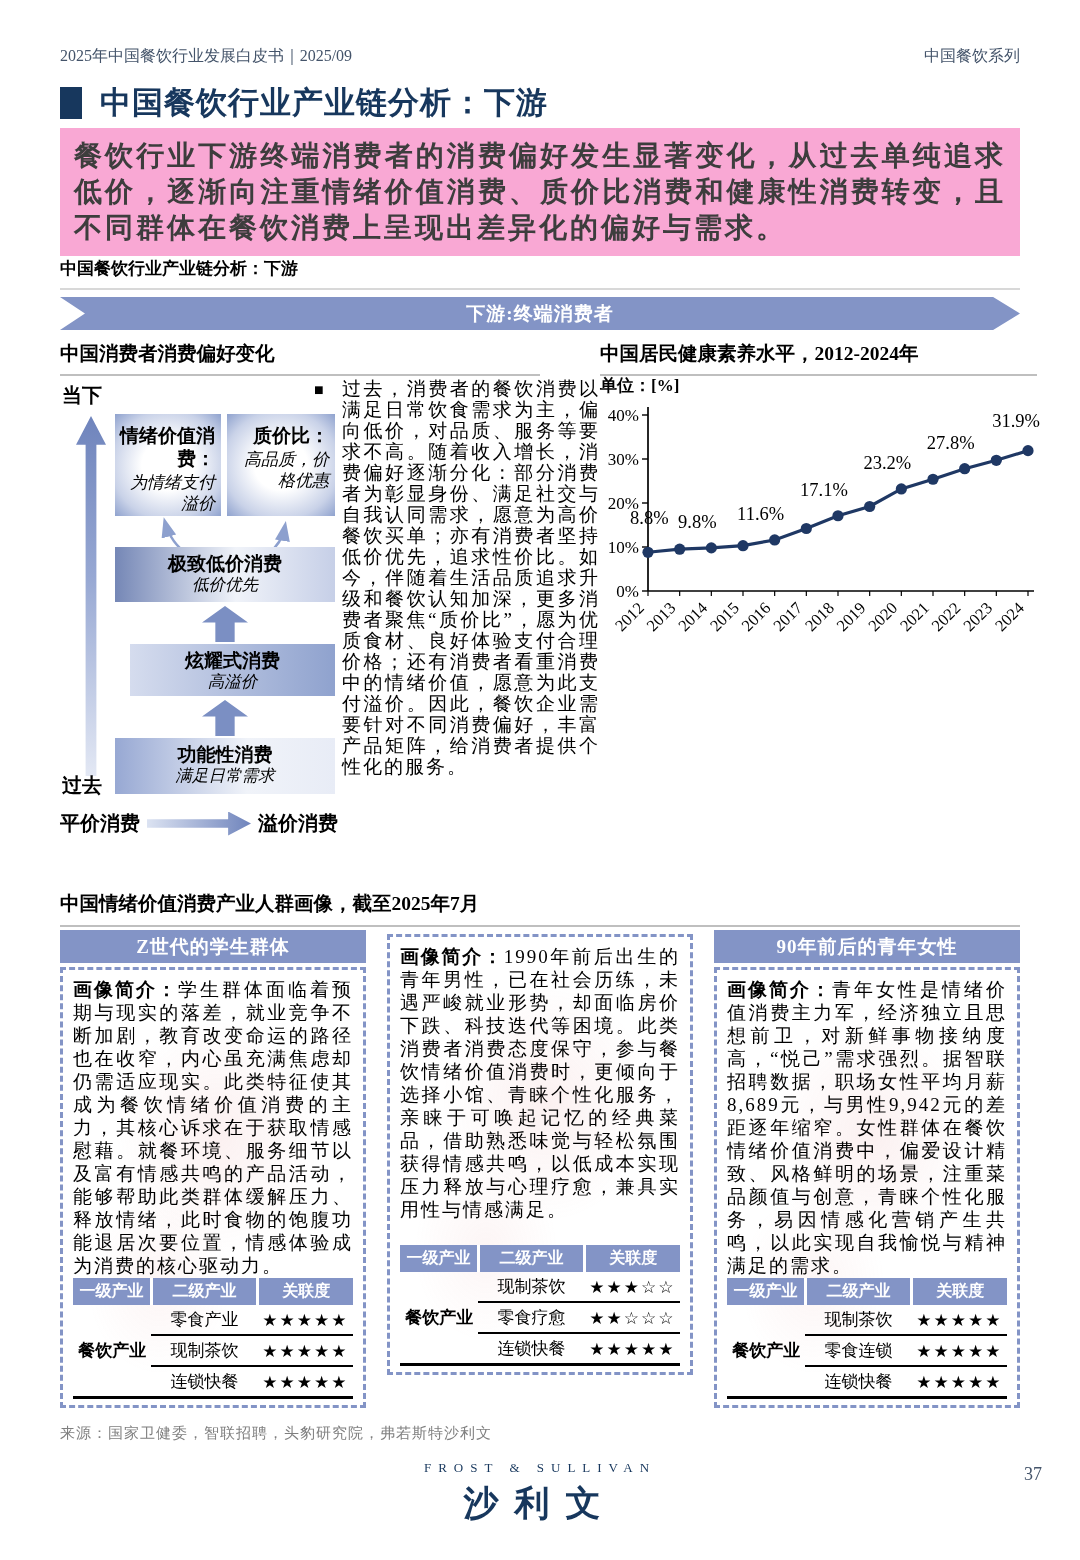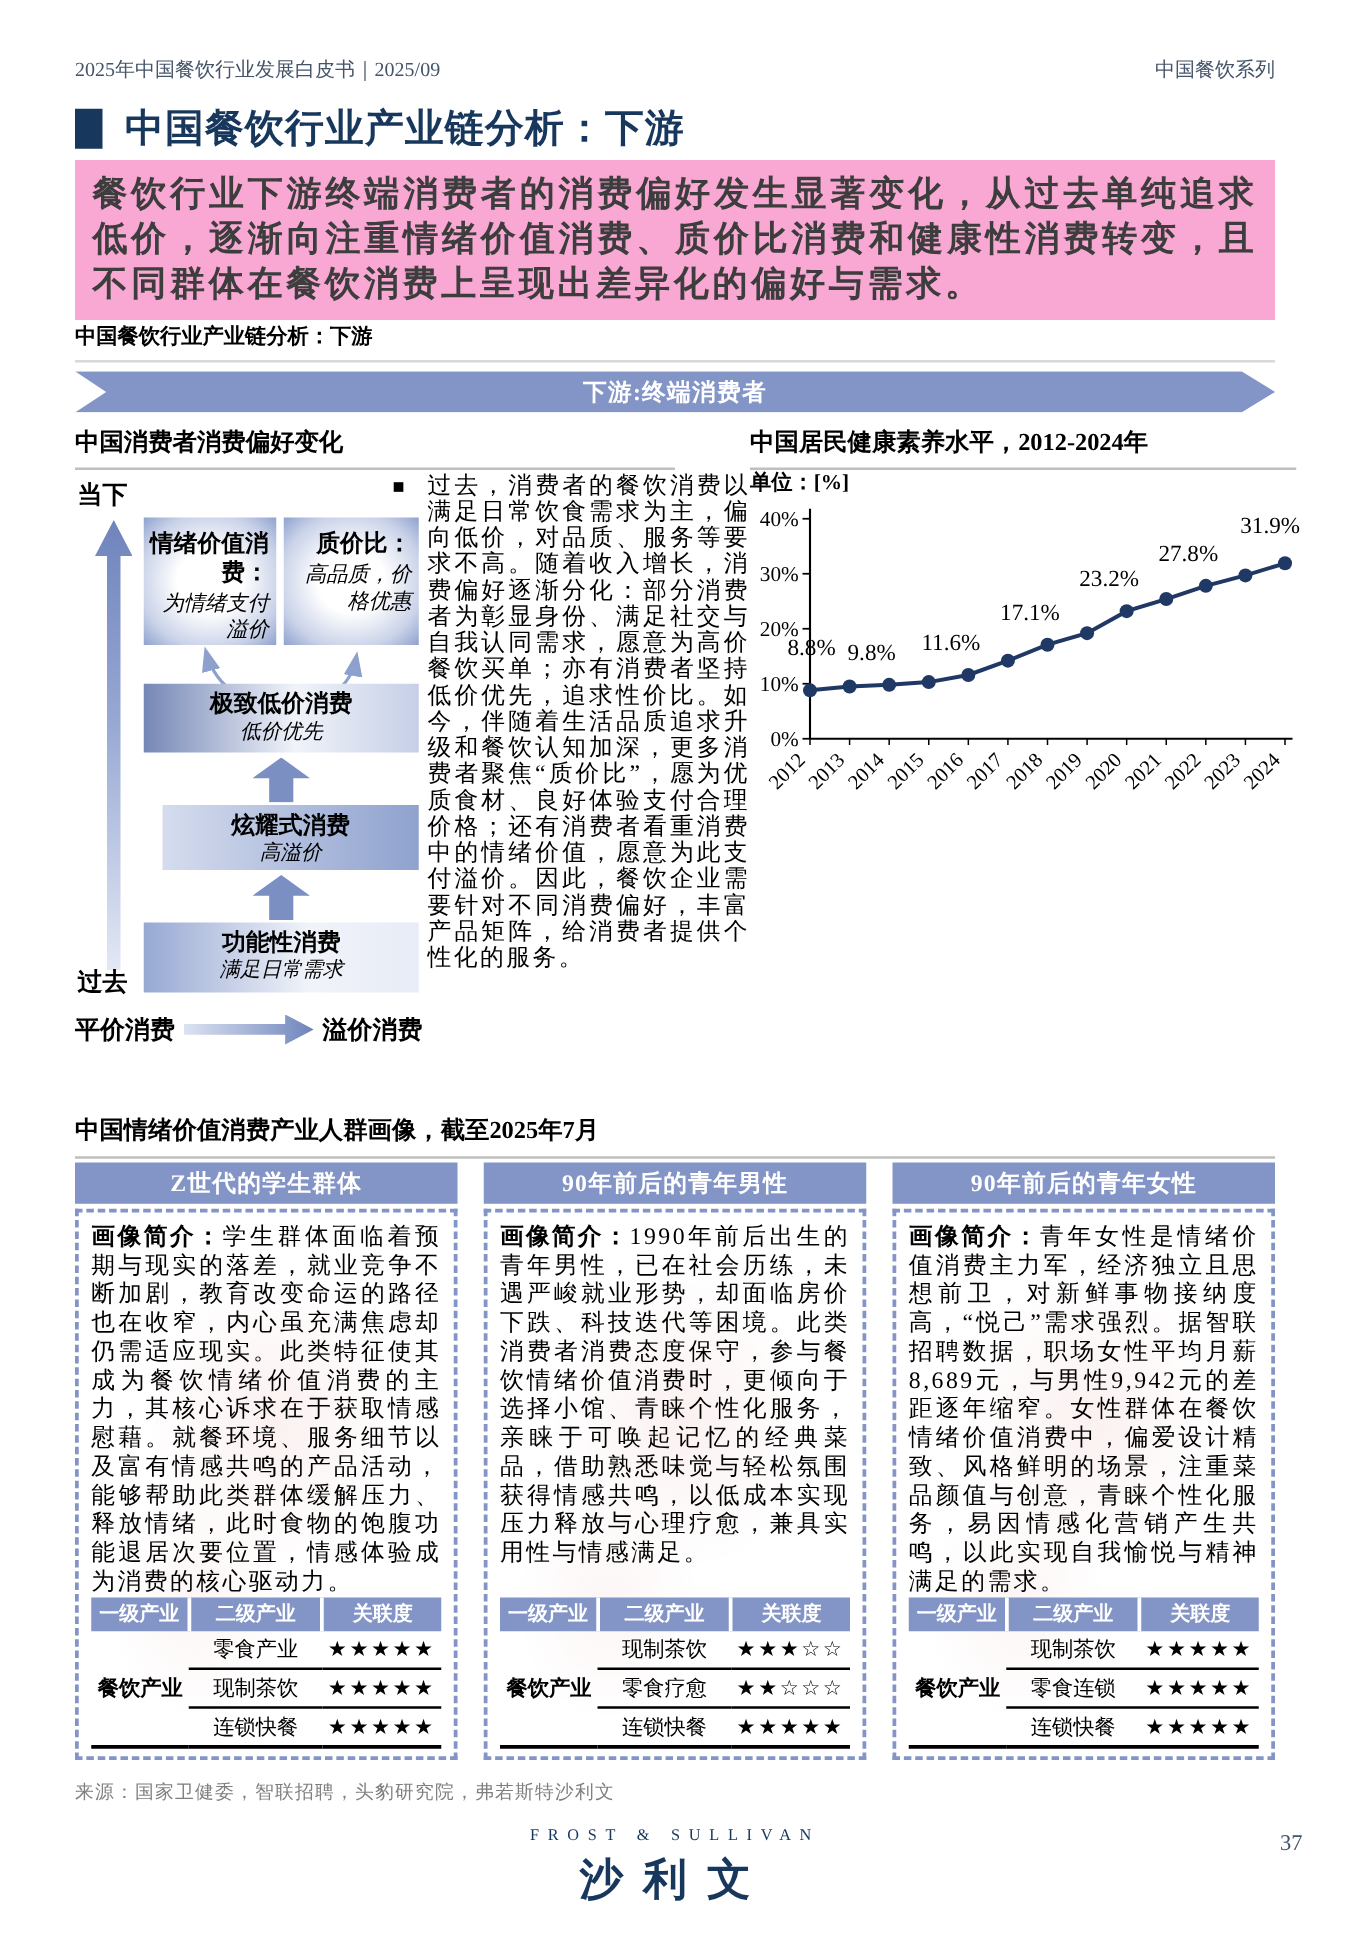--- a/index.html
+++ b/index.html
@@ -266,21 +266,20 @@
             <tr>
               <td>连锁快餐</td>
               <td class="stars">★★★★★</td>
             </tr>
           </tbody>
         </table>
       </div>
     </div>
 
     <div class="card">
-      <div class="card-header">90年前后的青年男性</div>
       <div class="card-body">
         <p class="intro"><b>画像简介：</b><span>1990年前后出生的青年男性，已在社会历练，未遇严峻就业形势，却面临房价下跌、科技迭代等困境。此类消费者消费态度保守，参与餐饮情绪价值消费时，更倾向于选择小馆、青睐个性化服务，亲睐于可唤起记忆的经典菜品，借助熟悉味觉与轻松氛围获得情感共鸣，以低成本实现压力释放与心理疗愈，兼具实用性与情感满足。</span></p>
         <table class="ptable">
           <colgroup>
               <col class="c1">
               <col class="c2">
               <col class="c3">
             </colgroup>
           <thead>
               <tr>

